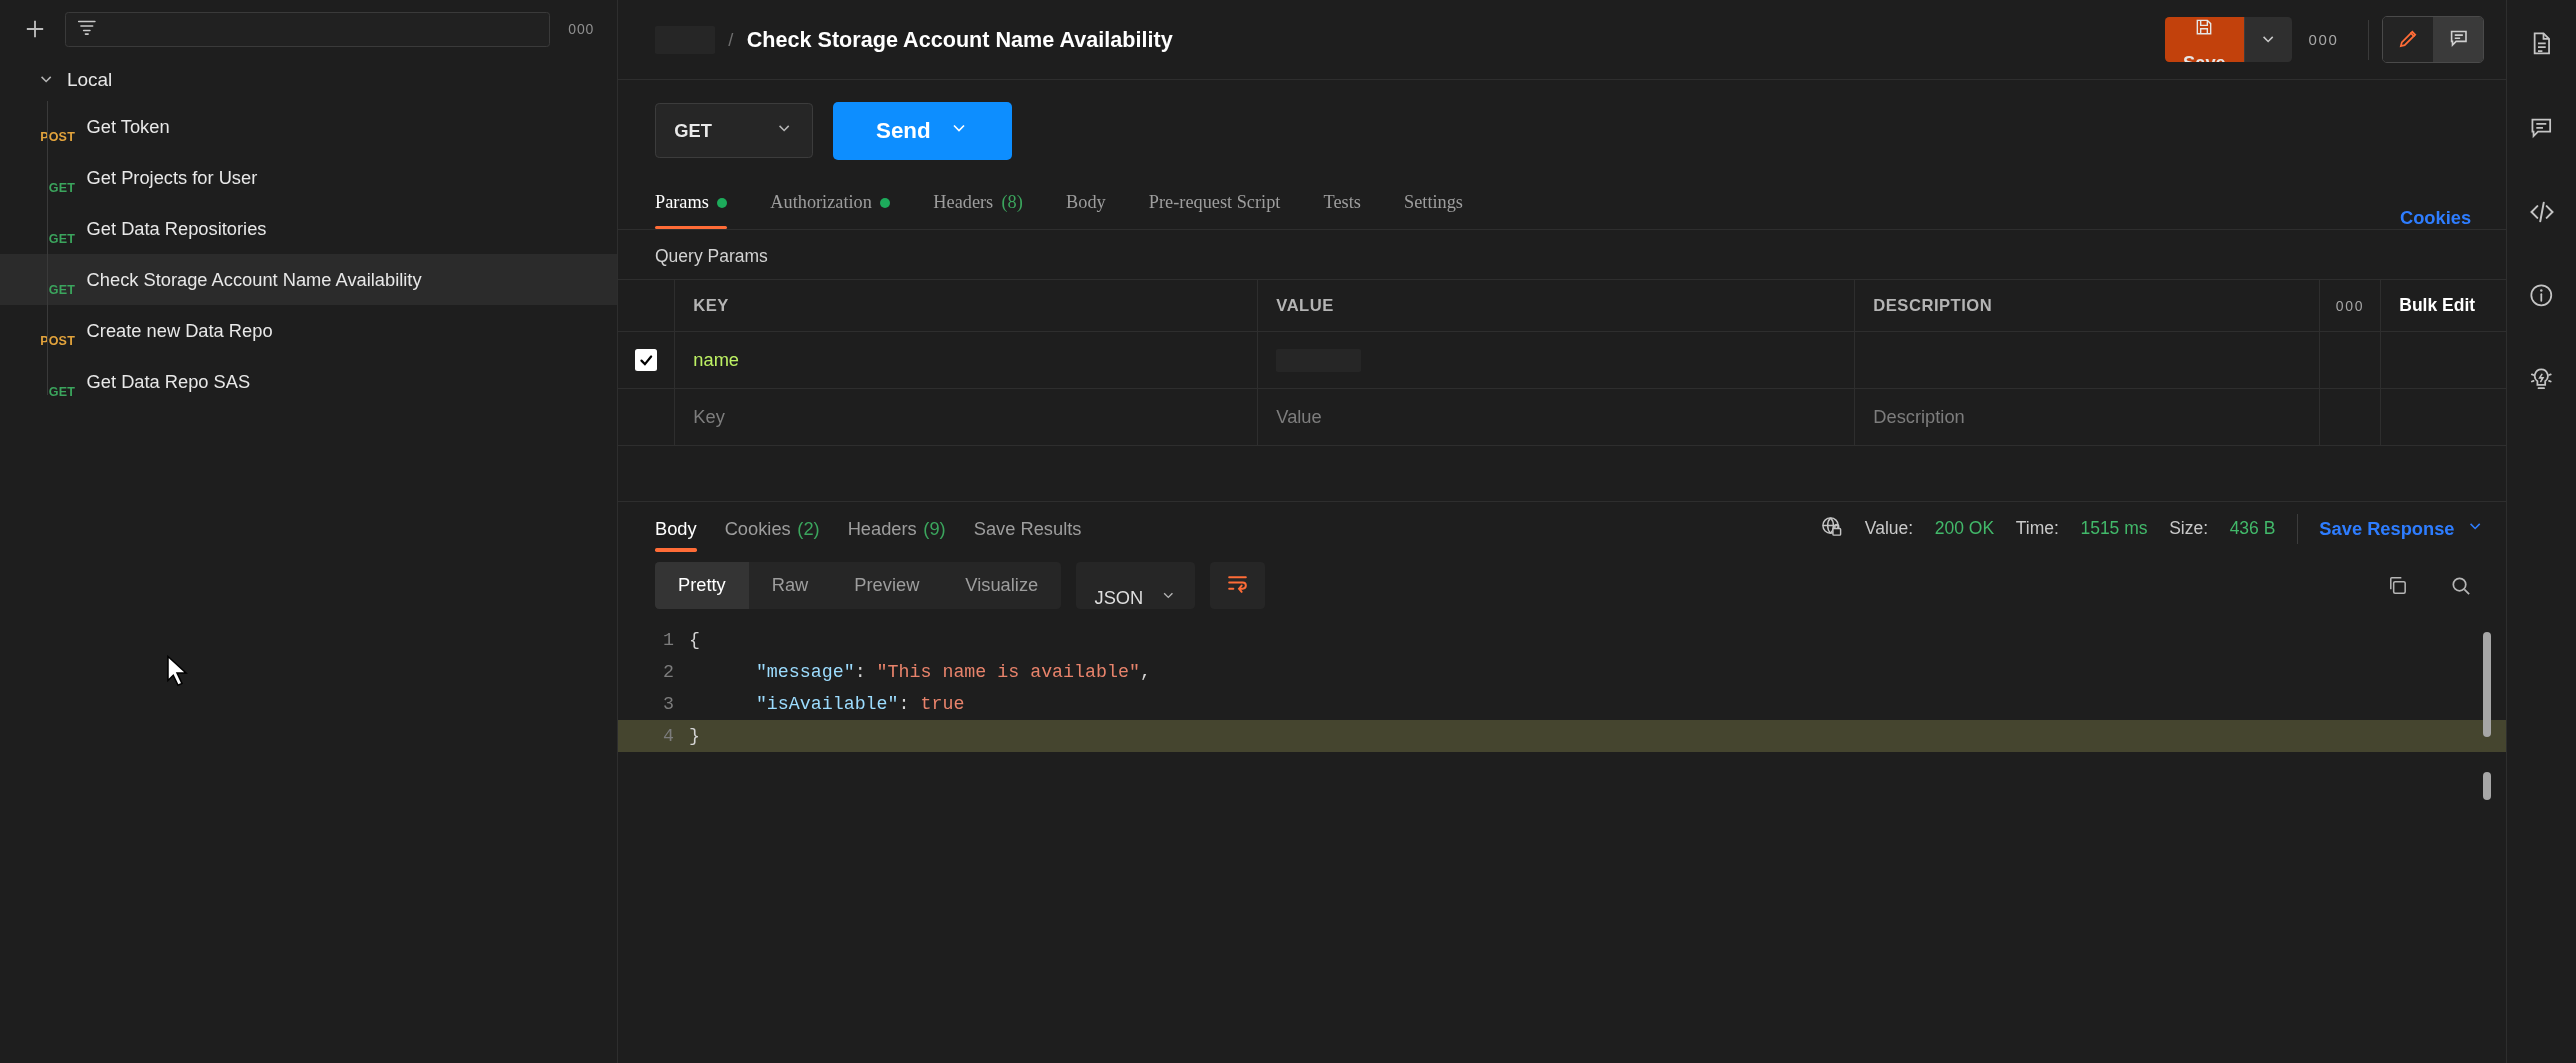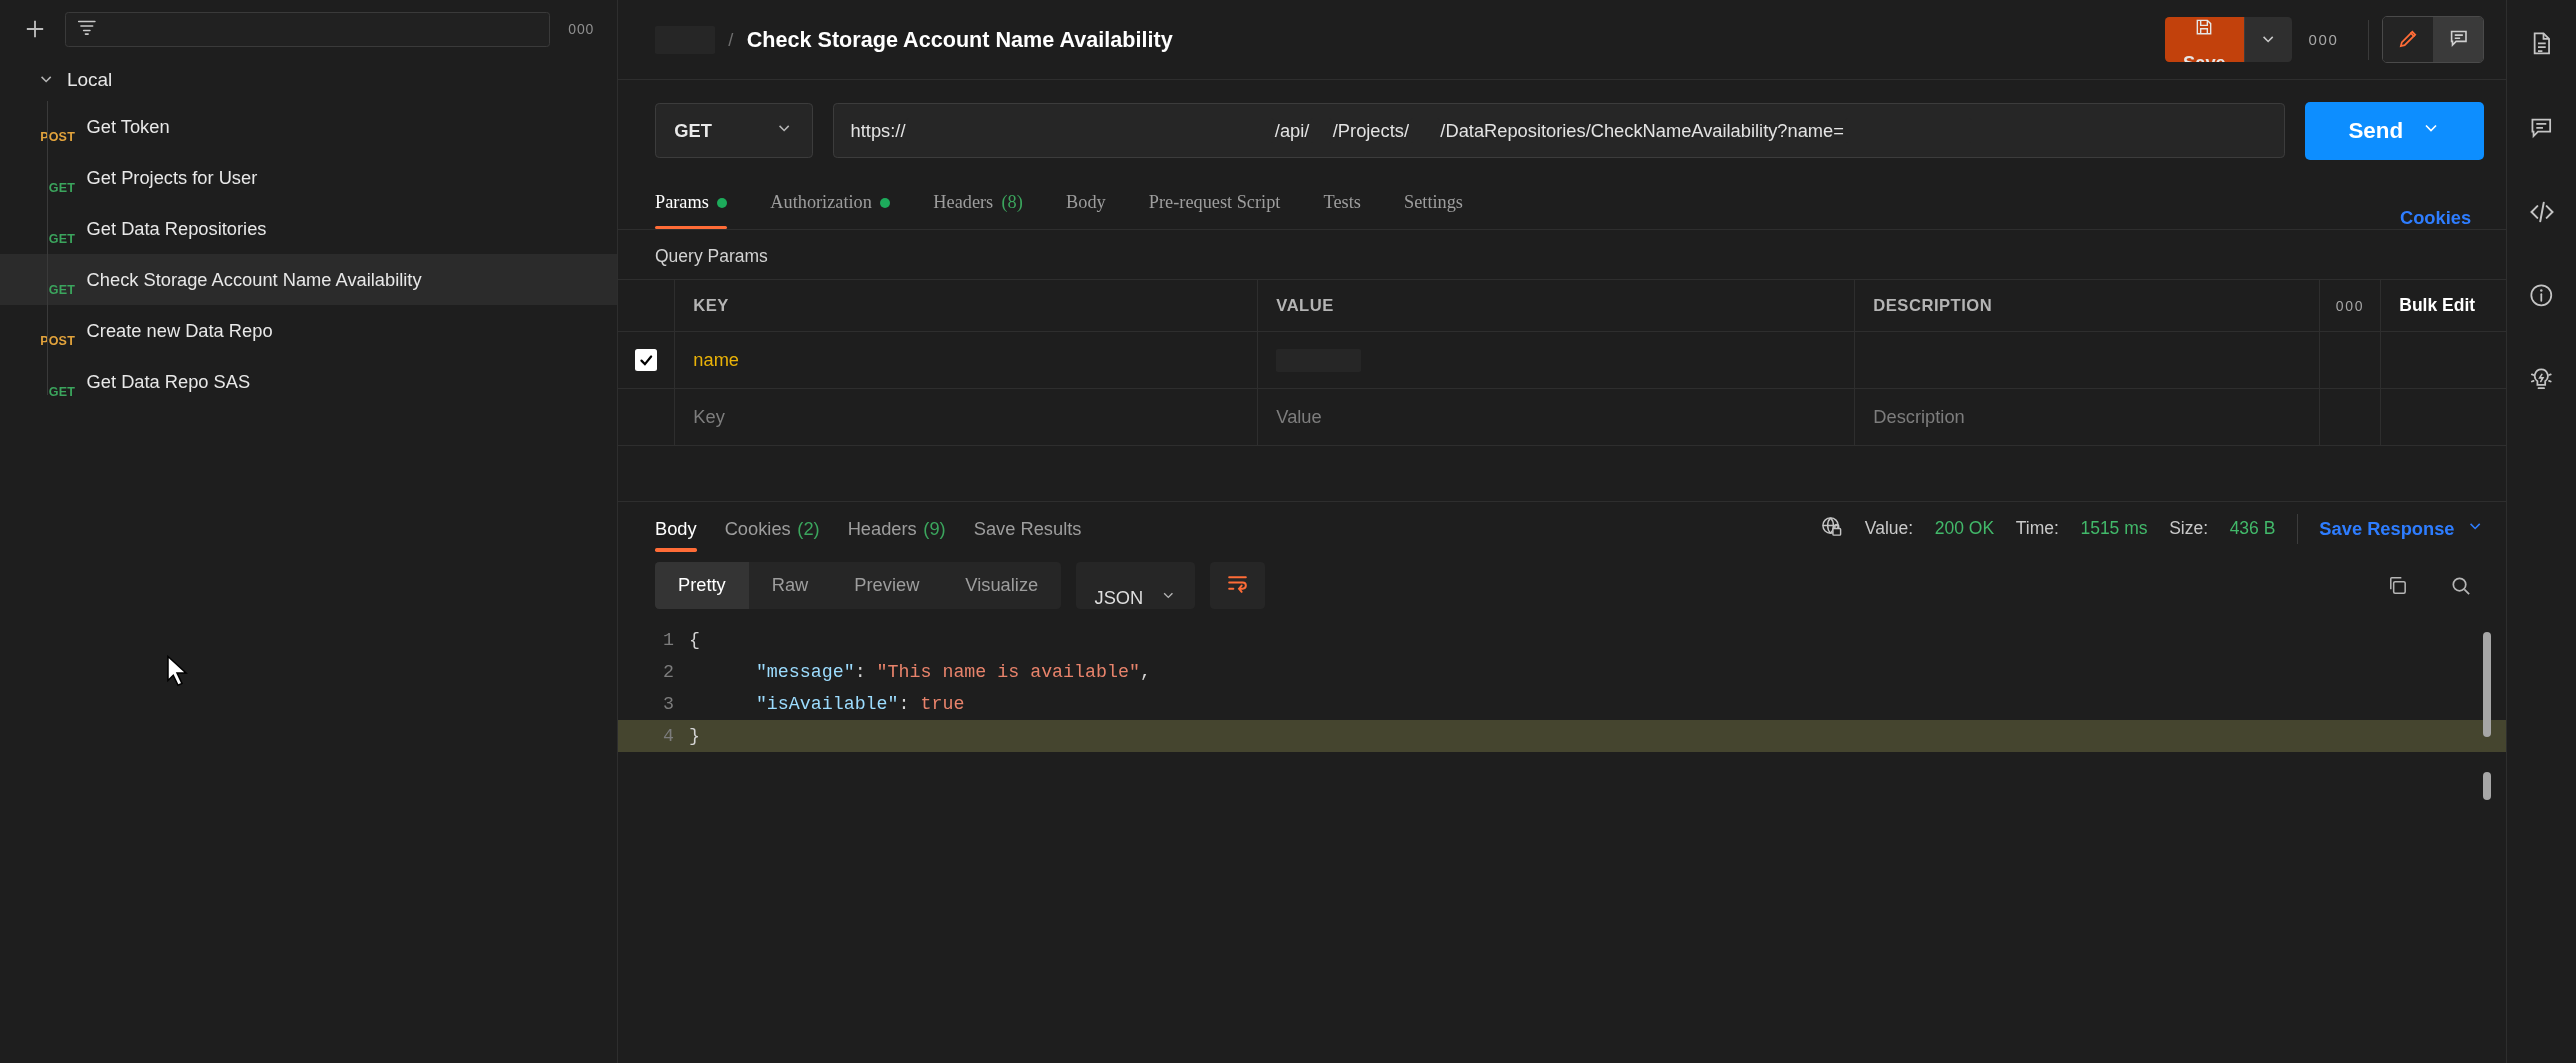--- a/index.html
+++ b/index.html
@@ -145,21 +145,21 @@
   .prow { display: flex; border-bottom: 0.8px solid #2e2e2e; height: 57px; align-items: center; }
   .prow.head { height: 52px; }
   .cb-cell { width: 57px; display: flex; align-items: center; justify-content: center; flex: none; border-right: 0.8px solid #2e2e2e; height: 100%; }
   .pcell { padding: 0 18.3px; height: 100%; display: flex; align-items: center; border-right: 0.8px solid #2e2e2e; }
   .c-key { width: 583px; flex: none; }
   .c-val { width: 597px; flex: none; }
   .c-desc { flex: 1; }
   .c-dots { width: 61px; flex: none; justify-content: center; color: #a5a5a5; letter-spacing: 1.7px; font-size: 14px; }
   .c-bulk { width: 125px; flex: none; justify-content: flex-start; border-right: none; color: #fff; font-size: 17.5px; font-weight: bold; }
   .hlabel { color: #b4b4b4; font-size: 16.6px; letter-spacing: 0.5px; font-weight: bold; }
-  .ptext { color: #eab308; font-size: 18.3px; }
+  .ptext { color: #bef264; font-size: 18.3px; }
   .pplace { color: #7d7d7d; font-size: 18.3px; }
   .chk {
     width: 21.6px; height: 21.6px; background: #fff; border-radius: 2.5px;
     display: flex; align-items: center; justify-content: center;
   }
   .val-redact { width: 85px; height: 23px; }
 
   
   .mid-gap { height: 55px; }
 
@@ -329,30 +329,20 @@
     </div>
 
     <div class="urlrow">
       <div class="method-sel">
         <span>GET</span>
         <span>
           <svg width="18.3" height="18.3" viewBox="0 0 24 24" fill="none" stroke="#b6b6b6" stroke-width="2">
               <path d="M6 9l6 6 6-6"></path>
             </svg>
         </span>
-      </div>
-      <div class="urlbox">
-        <span>https://</span>
-        <span class="redact u1"></span>
-        <span>/api/</span>
-        <span class="redact u2"></span>
-        <span>/Projects/</span>
-        <span class="redact u3"></span>
-        <span>/DataRepositories/CheckNameAvailability?name=</span>
-        <span class="redact u4"></span>
       </div>
       <div class="send-btn">
         <span>Send</span>
         <span>
           <svg width="20" height="20" viewBox="0 0 24 24" fill="none" stroke="#fff" stroke-width="2">
               <path d="M6 9l6 6 6-6"></path>
             </svg>
         </span>
       </div>
     </div>

